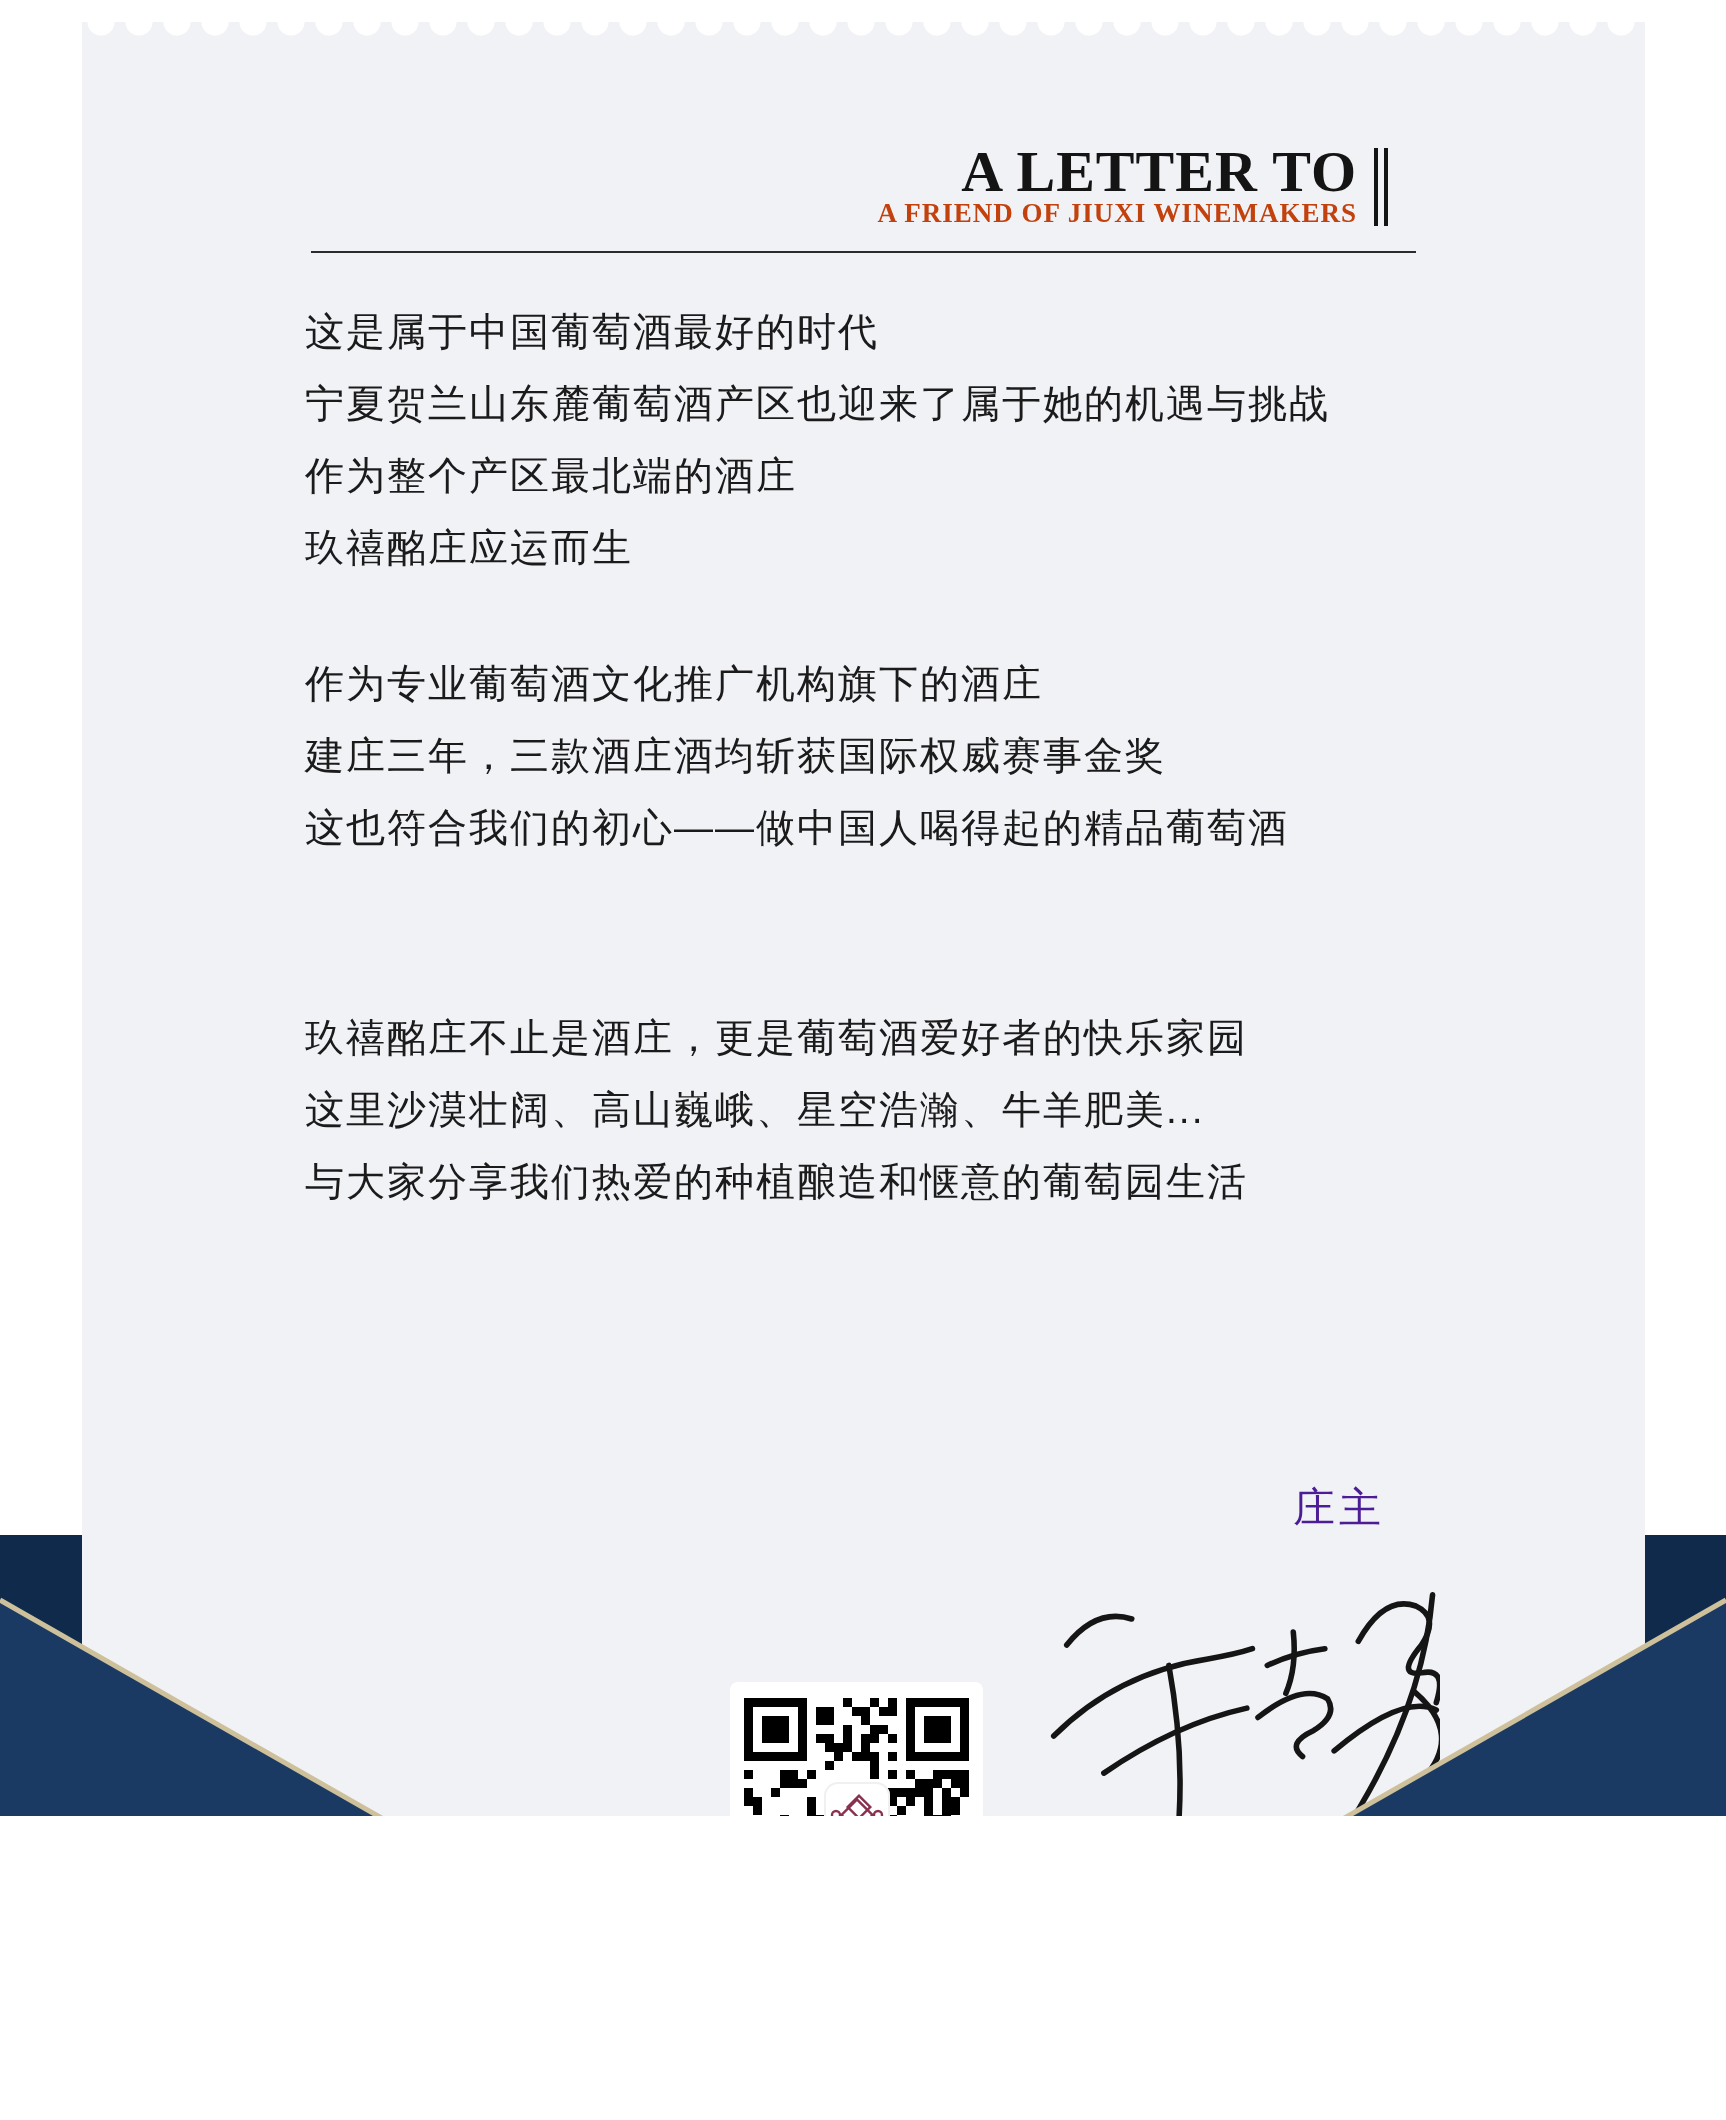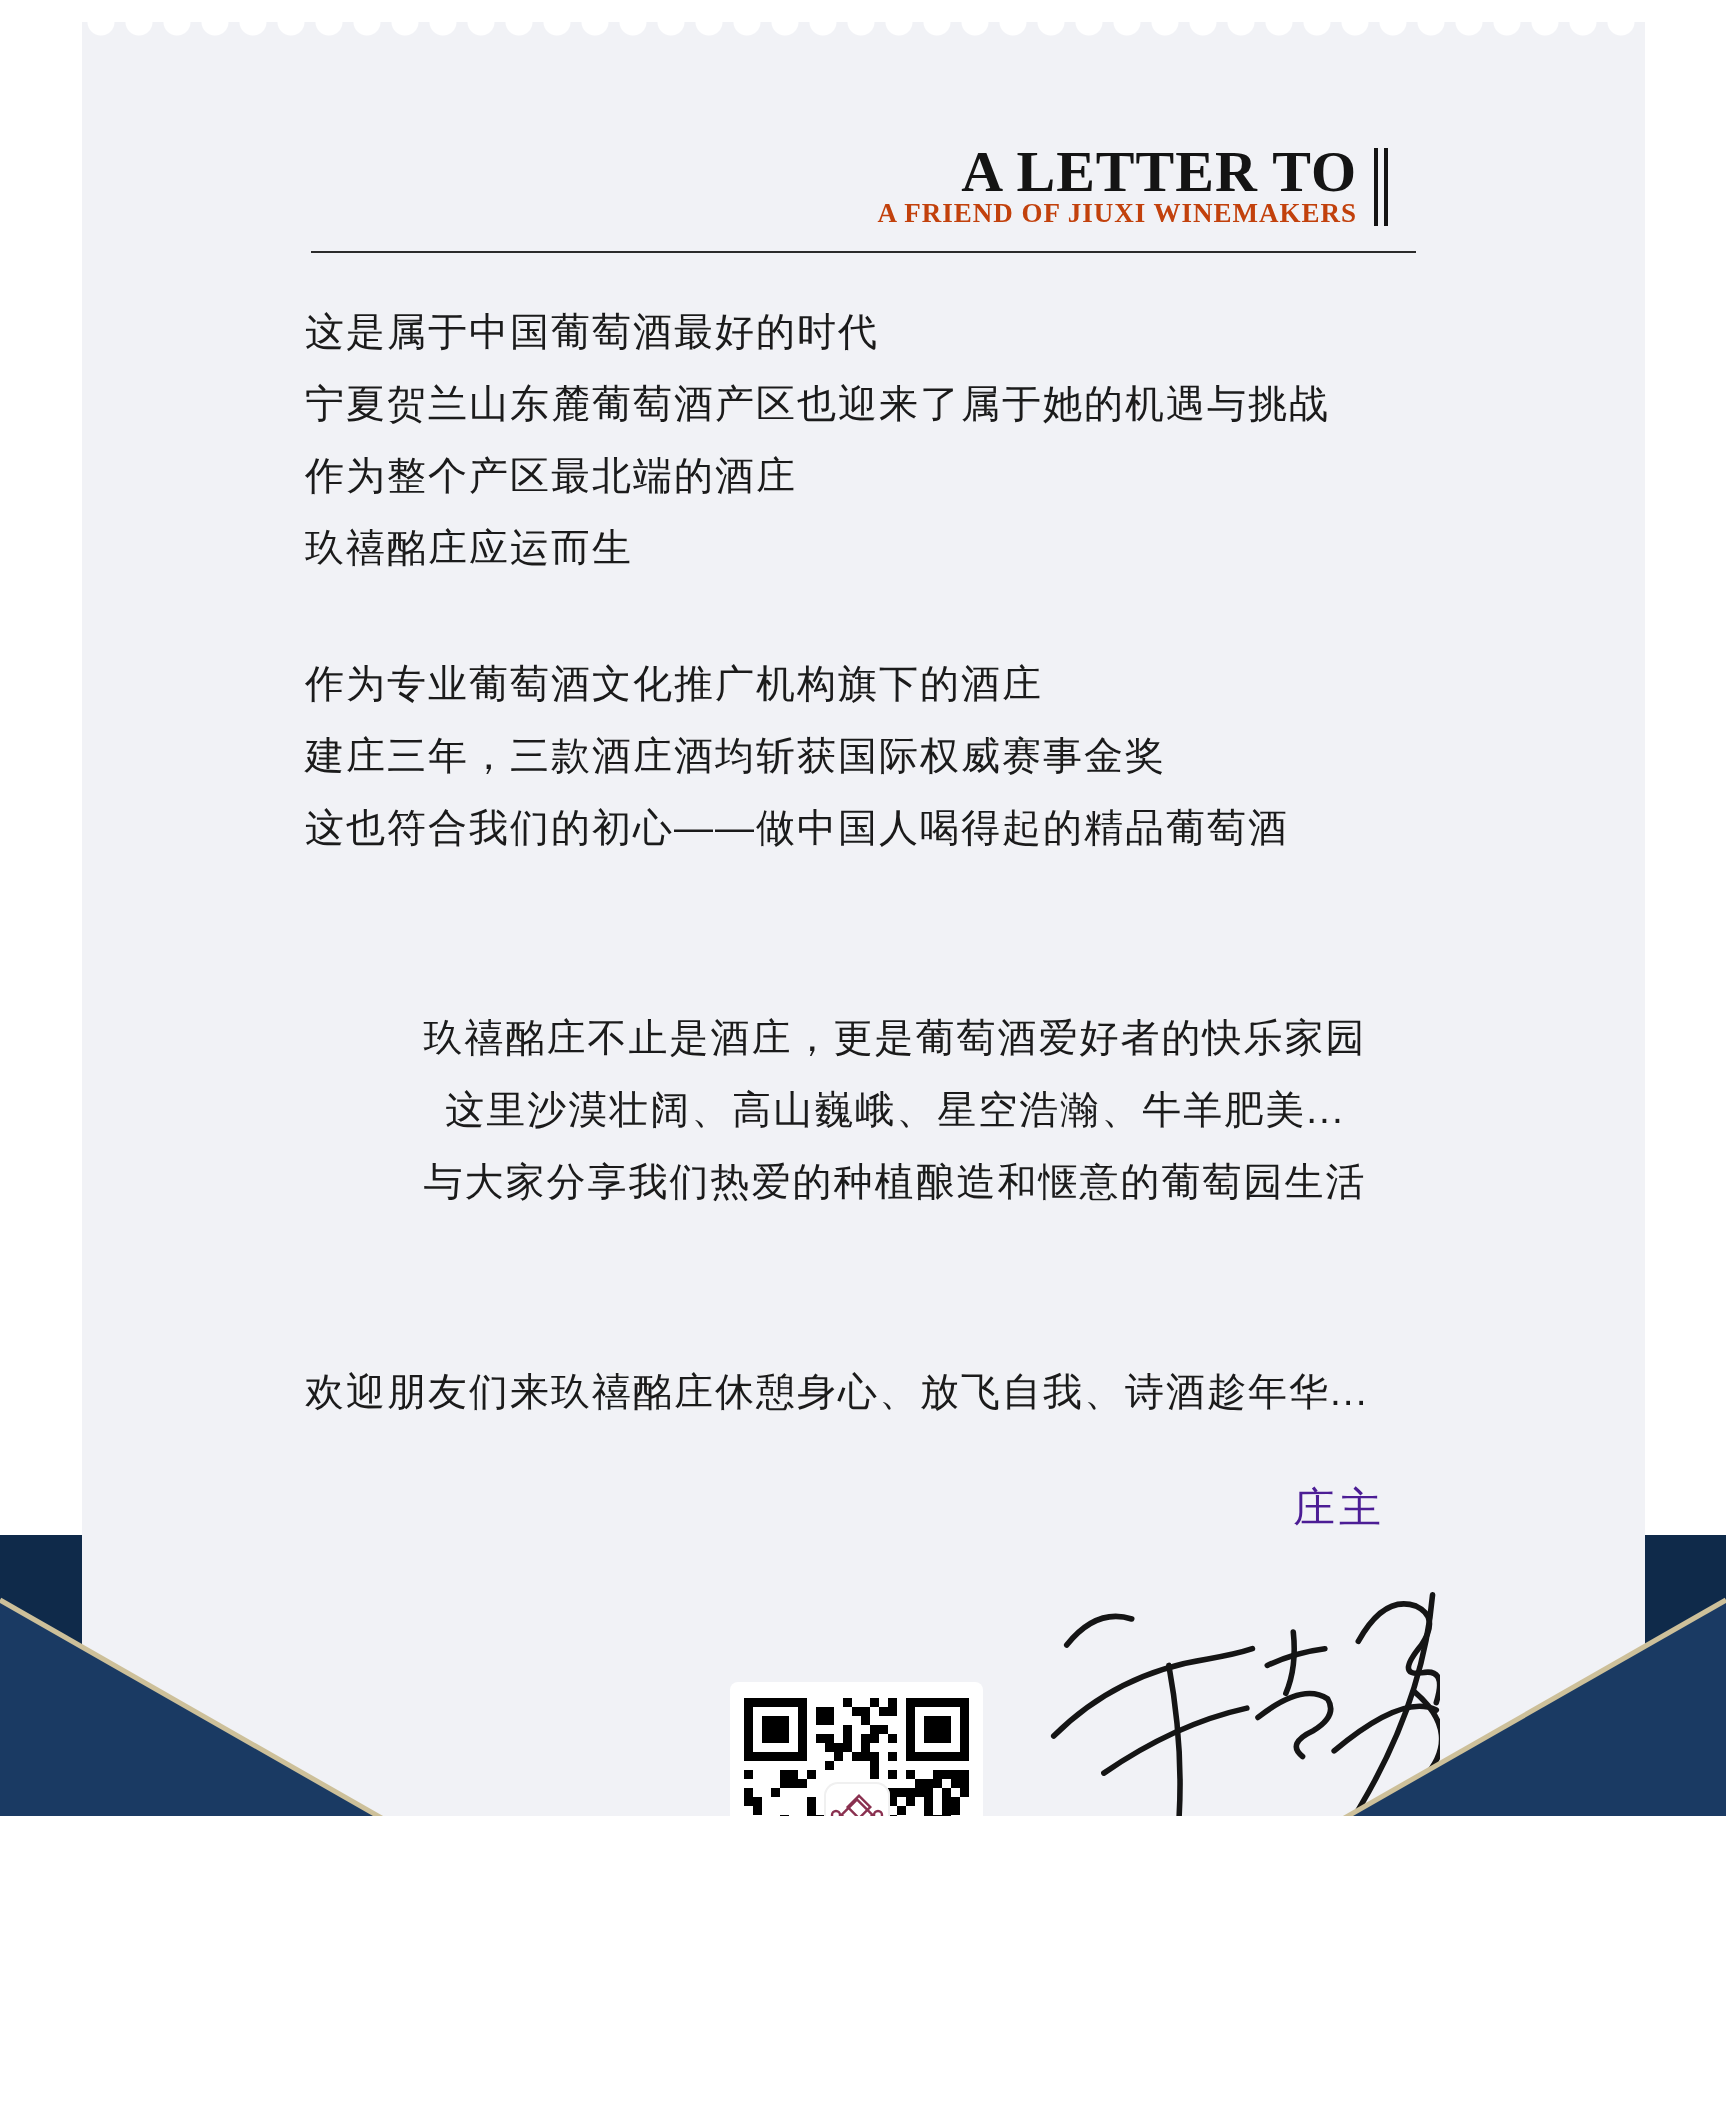--- a/index.html
+++ b/index.html
@@ -21,21 +21,21 @@
   .m-bars{position:absolute;top:148px;right:334px;width:18px;height:78px;}
   .m-bars span{position:absolute;top:0;width:4px;height:78px;background:#141414;}
   .m-bars .b1{left:0;} .m-bars .b2{left:10px;}
   .m-sub{position:absolute;top:198px;right:369px;font-family:"Liberation Serif","DejaVu Serif",serif;
     font-weight:bold;font-size:27px;letter-spacing:1px;color:#c2410c;white-space:nowrap;}
   .m-rule{position:absolute;left:311px;top:251px;width:1105px;height:2px;background:#2b2b2b;}
 
   
   .para{position:absolute;left:305px;width:1180px;font-size:39px;line-height:72px;
     letter-spacing:2px;color:#1b1b1b;font-weight:500;white-space:nowrap;}
-  .p1{top:296px;} .p2{top:648px;} .p3{top:1002px;text-align:center;} .p4{top:1356px;}
+  .p1{top:296px;} .p2{top:648px;} .p3{top:1002px;} .p4{top:1356px;}
 
   .signoff{position:absolute;top:1480px;right:341px;font-size:42px;letter-spacing:4px;
     color:#4c1d95;font-weight:500;}
 
   .signature{position:absolute;left:1050px;top:1545px;width:390px;height:330px;}
 
   
   .env-svg{position:absolute;left:0;top:0;width:1726px;height:2120px;pointer-events:none;}
 
   
@@ -72,23 +72,20 @@
   </div>
   <div class="para p2">
     <div>作为专业葡萄酒文化推广机构旗下的酒庄</div>
     <div>建庄三年，三款酒庄酒均斩获国际权威赛事金奖</div>
     <div>这也符合我们的初心——做中国人喝得起的精品葡萄酒</div>
   </div>
   <div class="para p3">
     <div>玖禧酩庄不止是酒庄，更是葡萄酒爱好者的快乐家园</div>
     <div>这里沙漠壮阔、高山巍峨、星空浩瀚、牛羊肥美...</div>
     <div>与大家分享我们热爱的种植酿造和惬意的葡萄园生活</div>
-  </div>
-  <div class="para p4">
-    <div>欢迎朋友们来玖禧酩庄休憩身心、放飞自我、诗酒趁年华...</div>
   </div>
 
   <div class="signoff">庄主</div>
 
   <svg class="signature" viewBox="0 0 420 340">
     <g fill="none" stroke="#151515" stroke-width="6" stroke-linecap="round" stroke-linejoin="round">
 
       <path d="M18 100 Q50 60 88 72"></path>
       <path d="M4 198 Q72 130 170 115 Q200 110 218 104"></path>
       <path d="M58 238 Q135 185 212 168"></path>

